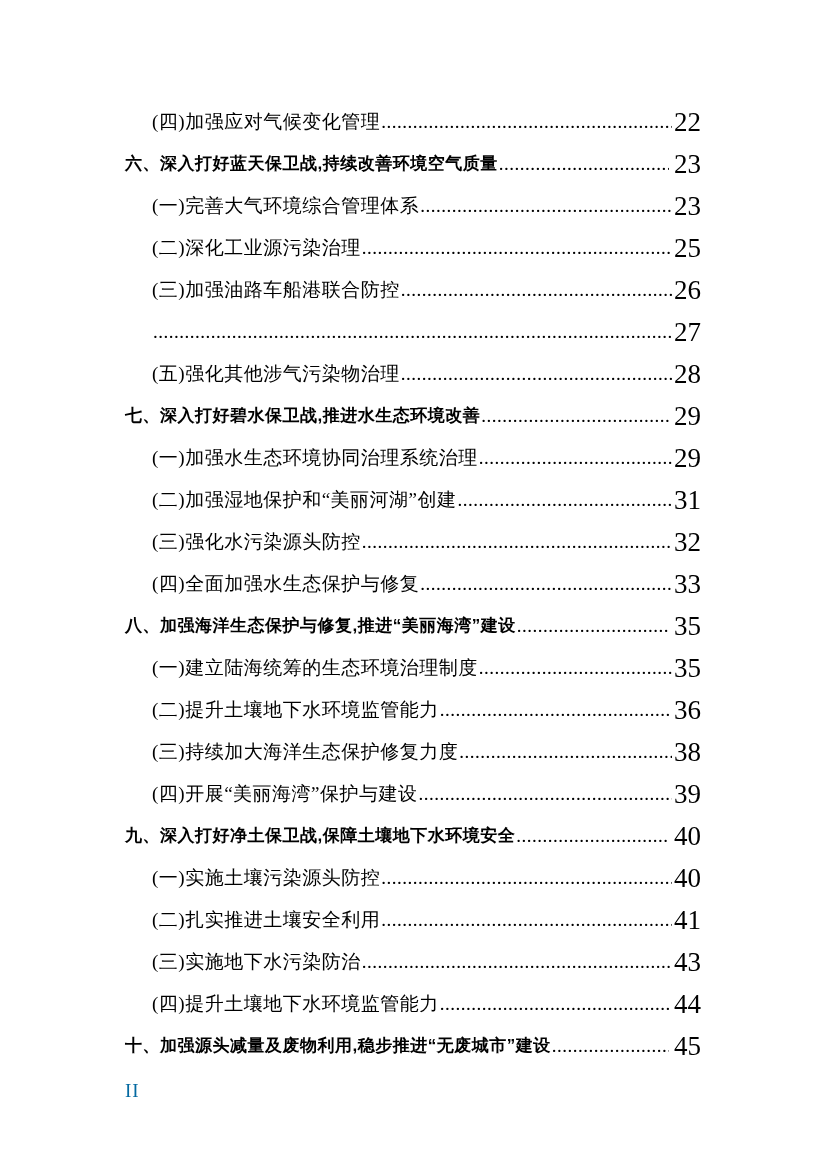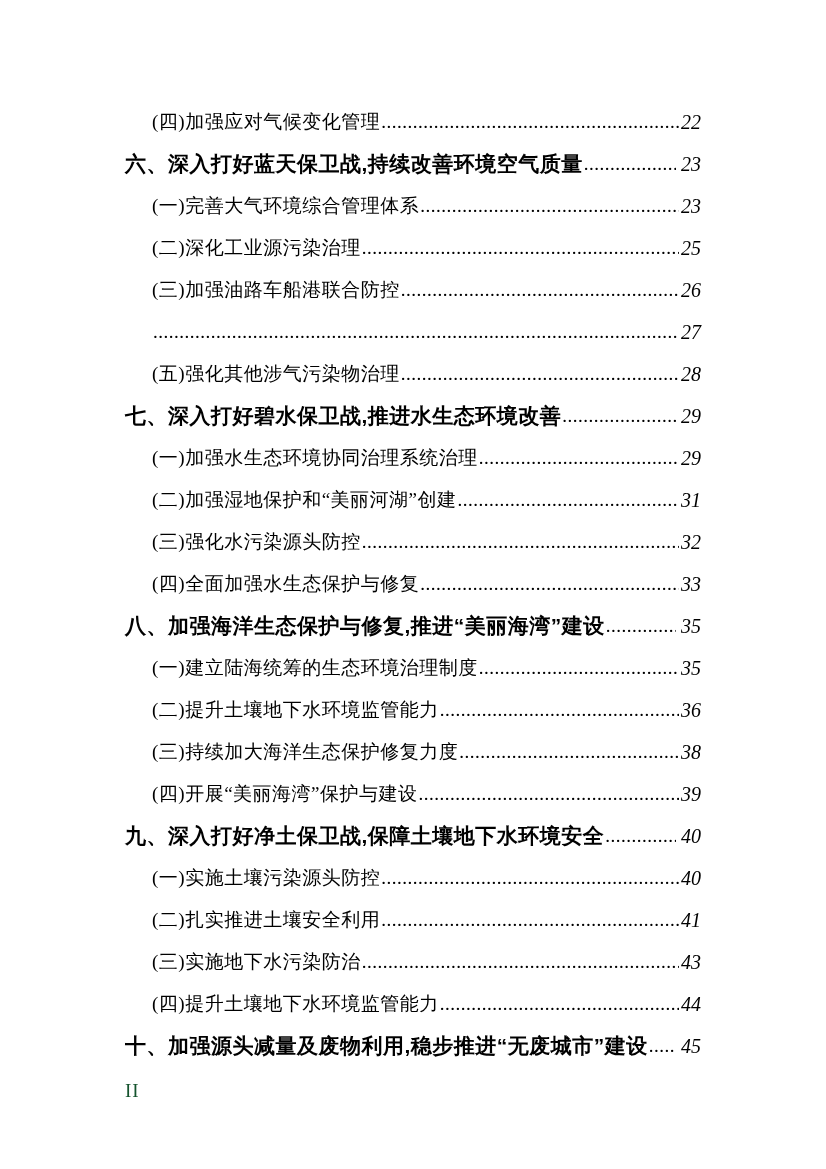--- a/index.html
+++ b/index.html
@@ -26,21 +26,21 @@
     height: 42px;
     line-height: 42px;
     color: #000000;
   }
   .toc-row.sub {
     padding-left: 27px;
   }
   .toc-row.chapter .label {
     font-family: "Liberation Sans", sans-serif;
     font-weight: 700;
-    font-size: 21px;
+    font-size: 17px;
     letter-spacing: 0.5px;
     white-space: nowrap;
   }
   .toc-row.sub .label {
     font-family: "Liberation Serif", serif;
     font-size: 19px;
     letter-spacing: 0.5px;
     white-space: nowrap;
   }
   .leader {
@@ -51,36 +51,35 @@
     font-size: 19px;
     letter-spacing: 0.5px;
     margin: 0 2px 0 1px;
     min-width: 10px;
   }
   .leader::after {
     content: "........................................................................................................................................";
   }
   .page-num {
     font-family: "Liberation Serif", serif;
-    font-size: 20px;
+    font-size: 27px;
     white-space: nowrap;
     text-align: right;
-    font-style: italic;
   }
   .chapter .page-num {
     padding-left: 3px;
   }
   .footer-num {
     position: absolute;
     left: 125px;
     top: 1079px;
     font-family: "Liberation Serif", serif;
     font-size: 19px;
     letter-spacing: 1px;
-    color: #14532d;
+    color: #0369a1;
     line-height: 24px;
   }
 </style>
 </head>
 <body>
 
 <div class="page">
   <div class="toc">
 
     <div class="toc-row sub">

